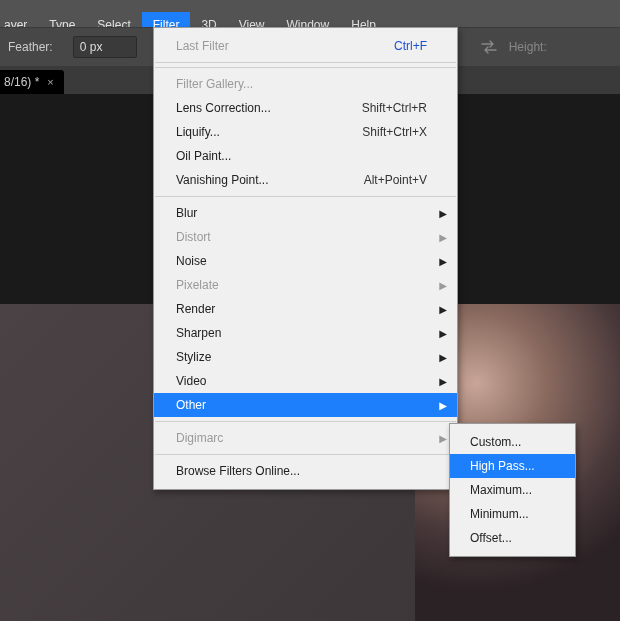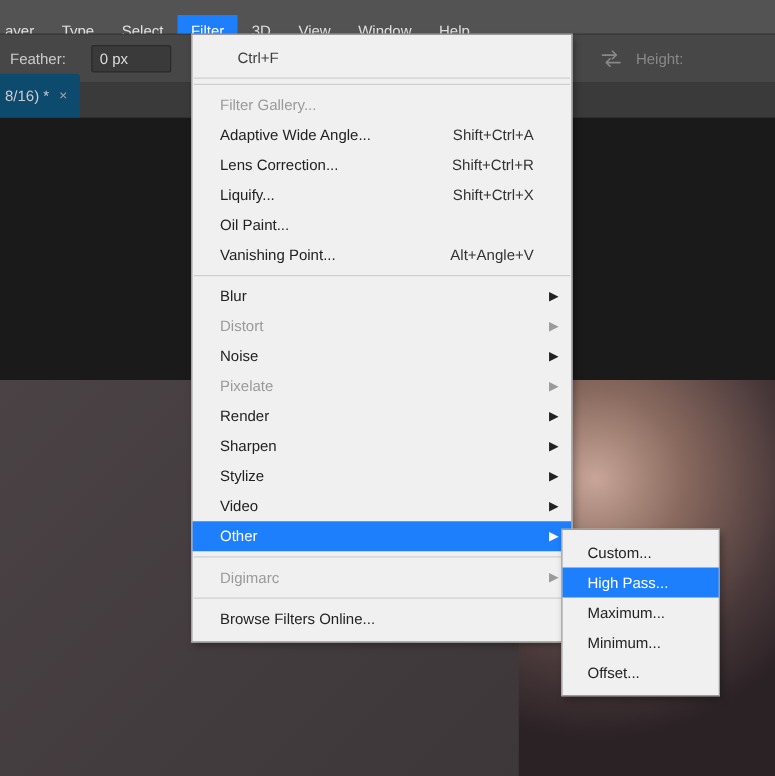--- a/index.html
+++ b/index.html
@@ -6,33 +6,33 @@
   .menubar{position:absolute;top:0;left:0;right:0;height:27px;background:#535353;display:flex;align-items:center;padding-left:0;}
   .menubar-item{padding:0 11px;height:27px;line-height:27px;color:#e0e0e0;cursor:default;margin-top:24px;}
   .menubar-item.partial{padding-left:4px;}
   .menubar-item.open{background:#1d7ffb;color:#fff;}
   .optionsbar{position:absolute;top:27px;left:0;right:0;height:38px;background:#474747;border-top:1px solid #3a3a3a;border-bottom:1px solid #2a2a2a;display:flex;align-items:center;}
   .opt-label{color:#ccc;margin-left:8px;}
   .opt-input{display:inline-block;min-width:50px;height:20px;line-height:20px;background:#3a3a3a;color:#ddd;padding:0 6px;margin-left:20px;border:1px solid #2a2a2a;border-radius:2px;}
   .opt-icon{width:24px;height:24px;margin-left:10px;display:flex;align-items:center;justify-content:center;color:#777;}
   .opt-height-label{color:#888;margin-left:8px;}
   .tabbar{position:absolute;top:66px;left:0;right:0;height:28px;background:#3a3a3a;display:flex;align-items:flex-end;}
-  .tab{height:35px;line-height:24px;background:#0c4a6e;color:#ccc;padding:0 10px;border-top-left-radius:3px;border-top-right-radius:3px;display:flex;align-items:center;}
+  .tab{height:24px;line-height:24px;background:#000000;color:#ccc;padding:0 10px;border-top-left-radius:3px;border-top-right-radius:3px;display:flex;align-items:center;}
   .tab.partial{border-top-left-radius:0;padding-left:4px;}
   .tab-close{margin-left:8px;color:#aaa;font-size:11px;}
   .canvas-area{position:absolute;top:94px;left:0;right:0;bottom:0;background:#1a1a1a;}
   .grey-region{position:absolute;top:210px;left:0;right:0;bottom:0;background:linear-gradient(135deg,#4a4244 0%,#3a3436 100%);}
   .photo{position:absolute;top:210px;right:0;width:205px;bottom:0;background:radial-gradient(circle at 30% 25%,#c8a598 0%,#8a6a5f 25%,#473739 55%,#2b2225 75%);}
   
   .menu{position:absolute;top:27px;left:153px;width:303px;background:#f0f0f0;color:#222;border:1px solid #9a9a9a;box-shadow:2px 3px 6px rgba(0,0,0,.35);}
   .menu-row{display:flex;align-items:center;height:24px;padding:0 30px 0 22px;white-space:nowrap;cursor:default;}
   .menu-row.disabled{color:#9a9a9a;}
   .menu-row .mlabel{flex:1;}
   .menu-row .mshort{color:#333;margin-left:14px;}
-  .menu-row.disabled .mshort{color:#404040;}
+  .menu-row.disabled .mshort{color:#1d4ed8;}
   .menu-row.highlight{background:#1d7ffb;color:#fff;}
   .menu-sep{height:1px;background:#cfcfcf;margin:4px 1px;}
   .menu-arrow{position:absolute;right:10px;font-size:10px;}
   .menu-row{position:relative;}
   .menu-pad-top{height:6px;}
   .menu-pad-bot{height:6px;}
   
   .submenu{position:absolute;top:423px;left:449px;width:125px;background:#f0f0f0;color:#222;border:1px solid #9a9a9a;box-shadow:2px 3px 6px rgba(0,0,0,.35);}
   .submenu .menu-row{padding:0 20px 0 20px;height:24px;}
   .submenu .menu-row.highlight{background:#1d7ffb;color:#fff;}
@@ -72,45 +72,42 @@
 <div class="tabbar">
   <div class="tab partial">
     <span>8/16) *</span>
     <span class="tab-close">×</span>
   </div>
 </div>
 
 <div class="menu" id="filter-menu">
     <div class="menu-pad-top"></div>
     <div class="menu-row disabled">
+      <span class="mlabel">Last Filter</span>
       <span class="mshort">Ctrl+F</span>
     </div>
     <div class="menu-sep"></div>
     <div class="menu-sep"></div>
     <div class="menu-row disabled">
       <span class="mlabel">Filter Gallery...</span>
-    </div>
-    <div class="menu-row">
-      <span class="mlabel">Adaptive Wide Angle...</span>
-      <span class="mshort">Shift+Ctrl+A</span>
     </div>
     <div class="menu-row">
       <span class="mlabel">Lens Correction...</span>
       <span class="mshort">Shift+Ctrl+R</span>
     </div>
     <div class="menu-row">
       <span class="mlabel">Liquify...</span>
       <span class="mshort">Shift+Ctrl+X</span>
     </div>
     <div class="menu-row">
       <span class="mlabel">Oil Paint...</span>
     </div>
     <div class="menu-row">
       <span class="mlabel">Vanishing Point...</span>
-      <span class="mshort">Alt+Angle+V</span>
+      <span class="mshort">Alt+Point+V</span>
     </div>
     <div class="menu-sep"></div>
     <div class="menu-row">
       <span class="mlabel">Blur</span>
       <span class="menu-arrow">▶</span>
     </div>
     <div class="menu-row disabled">
       <span class="mlabel">Distort</span>
       <span class="menu-arrow">▶</span>
     </div>

